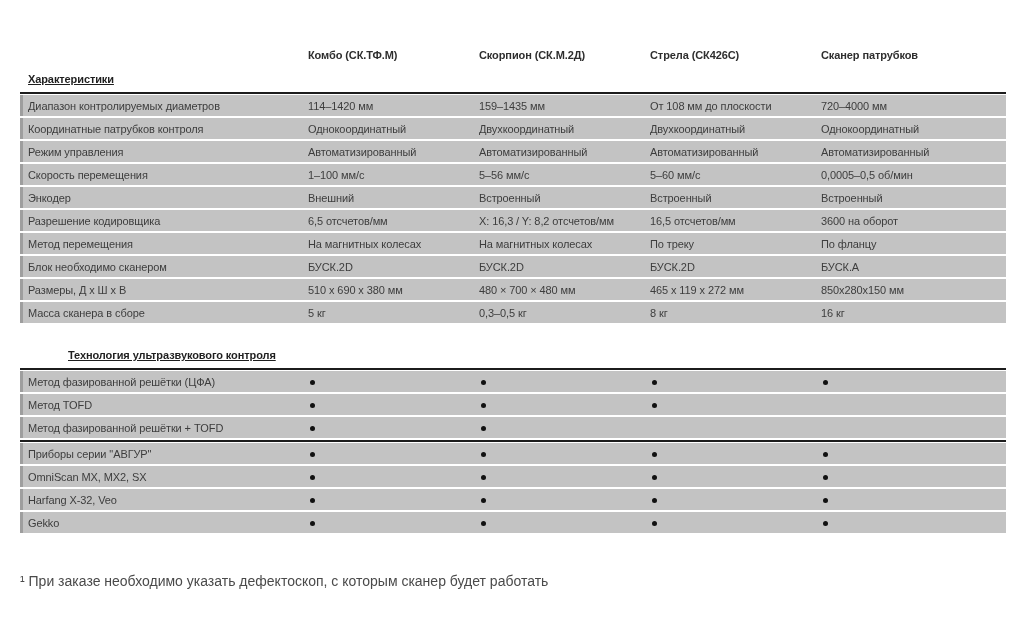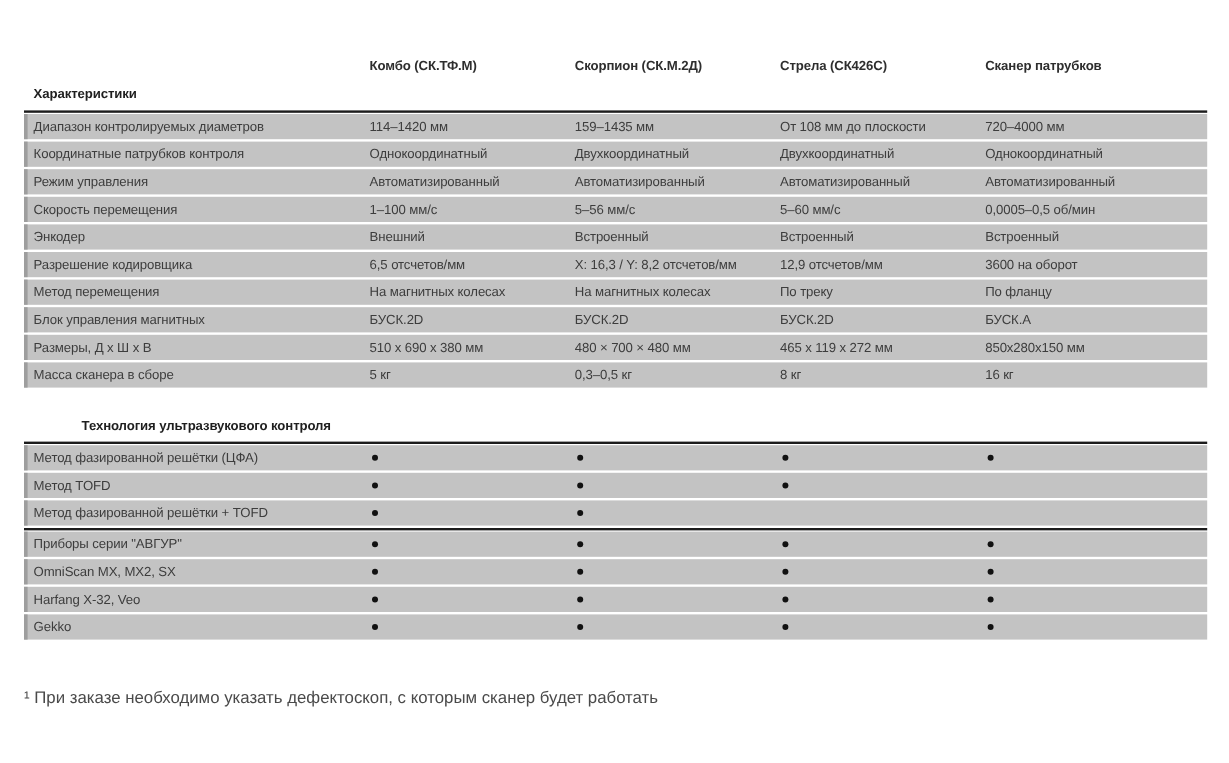--- a/index.html
+++ b/index.html
@@ -16,20 +16,21 @@
     letter-spacing:-0.1px;
     height:13px;
   }
 
   .section-title {
     font-size:11px; font-weight:bold; color:#1f1f1f;
     letter-spacing:-0.1px;
     margin-top:12px;
     margin-bottom:7px;
     padding-left:8px;
+    text-decoration:underline;
   }
   .section-title.sub { margin-top:26px;margin-left:40px; }
 
   .section-block { border-top:2px solid #1c1c1c; padding-top:1px; }
 
   .t-row {
     display:grid;
     grid-template-columns:285px 171px 171px 171px 1fr;
     align-items:center;
     height:21px;
@@ -104,32 +105,32 @@
           <div class="label">Энкодер</div>
           <div>Внешний</div>
           <div>Встроенный</div>
           <div>Встроенный</div>
           <div>Встроенный</div>
         </div>
         <div class="t-row">
           <div class="label">Разрешение кодировщика</div>
           <div>6,5 отсчетов/мм</div>
           <div>X: 16,3 / Y: 8,2 отсчетов/мм</div>
-          <div>12,9 отсчетов/мм</div>
+          <div>16,5 отсчетов/мм</div>
           <div>3600 на оборот</div>
         </div>
         <div class="t-row">
           <div class="label">Метод перемещения</div>
           <div>На магнитных колесах</div>
           <div>На магнитных колесах</div>
           <div>По треку</div>
           <div>По фланцу</div>
         </div>
         <div class="t-row">
-          <div class="label">Блок управления магнитных</div>
+          <div class="label">Блок необходимо сканером</div>
           <div>БУСК.2D</div>
           <div>БУСК.2D</div>
           <div>БУСК.2D</div>
           <div>БУСК.А</div>
         </div>
         <div class="t-row">
           <div class="label">Размеры, Д х Ш х В</div>
           <div>510 x 690 x 380 мм</div>
           <div>480 × 700 × 480 мм</div>
           <div>465 x 119 x 272  мм</div>

